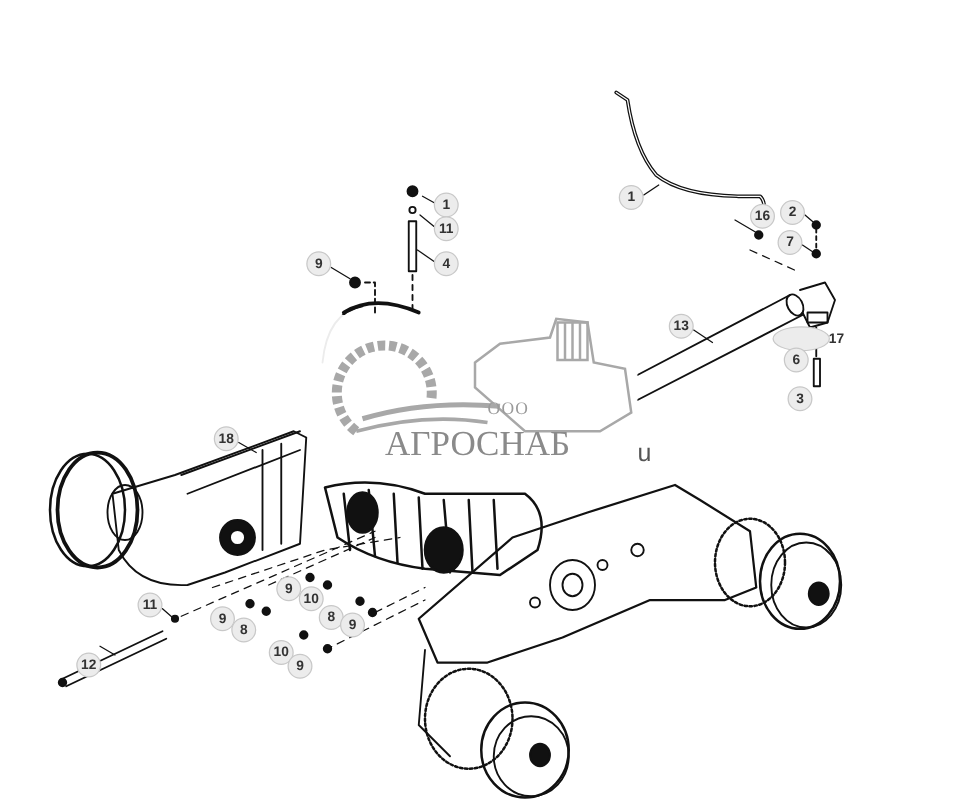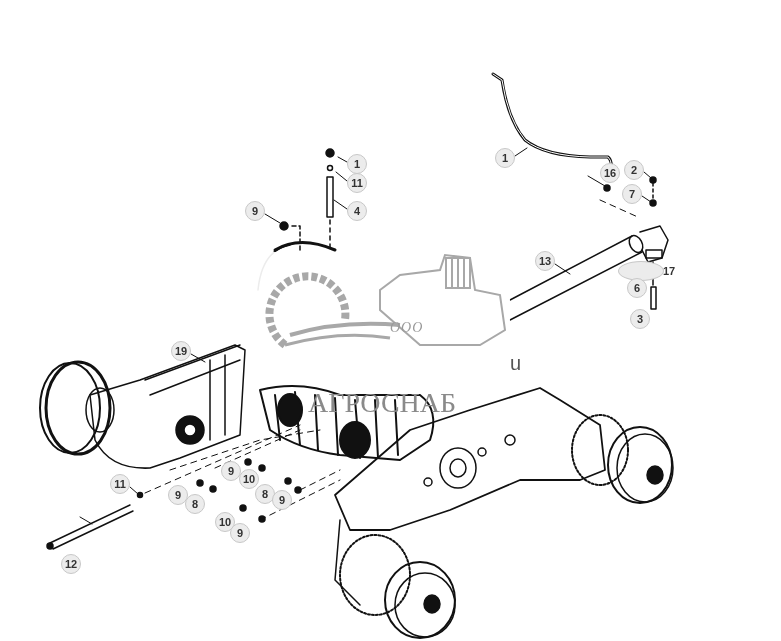--- a/index.html
+++ b/index.html
@@ -24,28 +24,26 @@
     .watermark {
       position: absolute;
       left: 248px; top: 252px;
       width: 262px; height: 130px;
       background: rgba(255,255,255,0.92);
     }
     .wm-ooo {
       position: absolute; left: 390px; top: 320px;
       font-size: 14px; color: #9a9a9a; letter-spacing: 1px;
       font-family: "Liberation Serif", serif;
-      font-style: italic;
     }
     .wm-brand {
       position: absolute; left: 308px; top: 340px;
       font-size: 28px; color: #8a8a8a;
       font-family: "Liberation Serif", serif;
       letter-spacing: 0px;
-      margin-top: 47px;
     }
     .wm-u {
       position: absolute; left: 510px; top: 352px;
       font-size: 20px; color: #555;
       font-family: "Liberation Sans", sans-serif;
     }
   </style>
 </head>
 <body>
 
@@ -176,23 +174,23 @@
       <div class="callout" style="left: 357px; top: 211px;">4</div>
       <div class="callout" style="left: 255px; top: 211px;">9</div>
       <div class="callout" style="left: 505px; top: 158px;">1</div>
       <div class="callout" style="left: 578px; top: 173px; margin-left: 22px;">16</div>
       <div class="callout" style="left: 634px; top: 170px;">2</div>
       <div class="callout" style="left: 632px; top: 194px;">7</div>
       <div class="callout" style="left: 545px; top: 261px;">13</div>
       <div class="callout" style="left: 628px; top: 271px; padding-left: 44px;">17</div>
       <div class="callout" style="left: 637px; top: 288px;">6</div>
       <div class="callout" style="left: 640px; top: 319px;">3</div>
-      <div class="callout" style="left: 181px; top: 351px;">19</div>
+      <div class="callout" style="left: 181px; top: 351px;">18</div>
       <div class="callout" style="left: 120px; top: 484px;">11</div>
-      <div class="callout" style="left: 71px; top: 515px; margin-top: 39px;">12</div>
+      <div class="callout" style="left: 71px; top: 483px; margin-top: 39px;">12</div>
       <div class="callout" style="left: 231px; top: 471px;">9</div>
       <div class="callout" style="left: 249px; top: 479px;">10</div>
       <div class="callout" style="left: 178px; top: 495px;">9</div>
       <div class="callout" style="left: 195px; top: 504px;">8</div>
       <div class="callout" style="left: 265px; top: 494px;">8</div>
       <div class="callout" style="left: 282px; top: 500px;">9</div>
       <div class="callout" style="left: 225px; top: 522px;">10</div>
       <div class="callout" style="left: 240px; top: 533px;">9</div>
     </div>
 </div>

